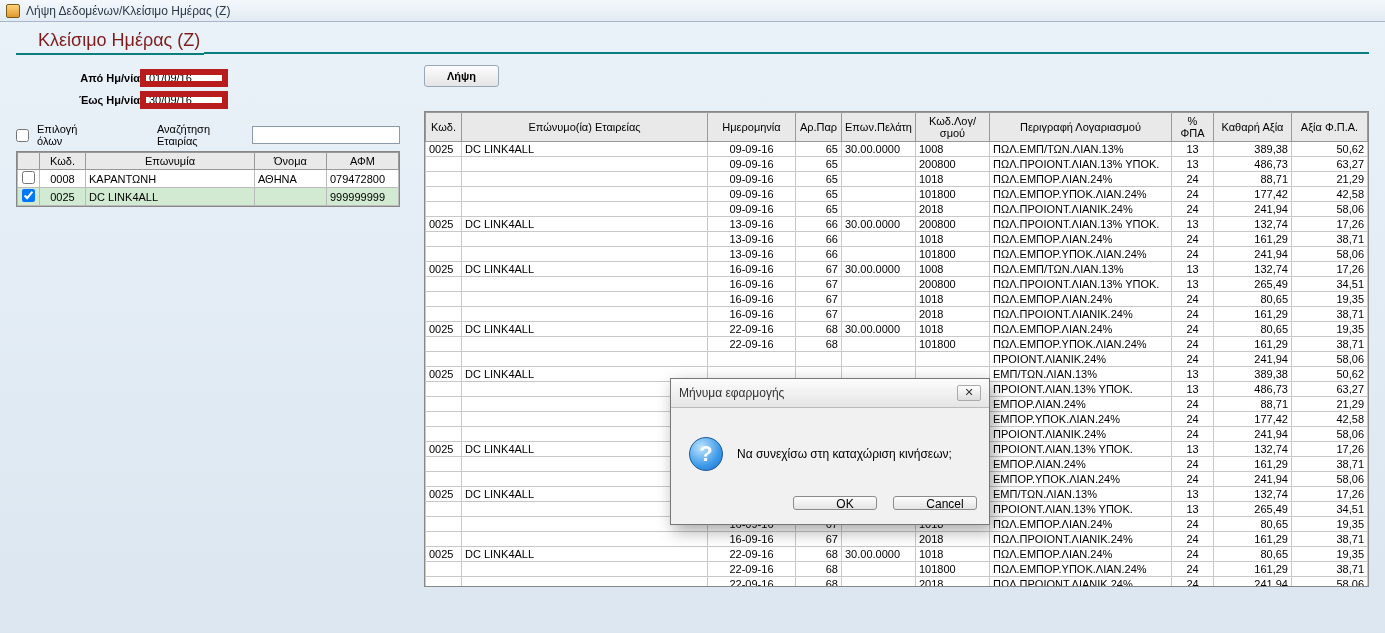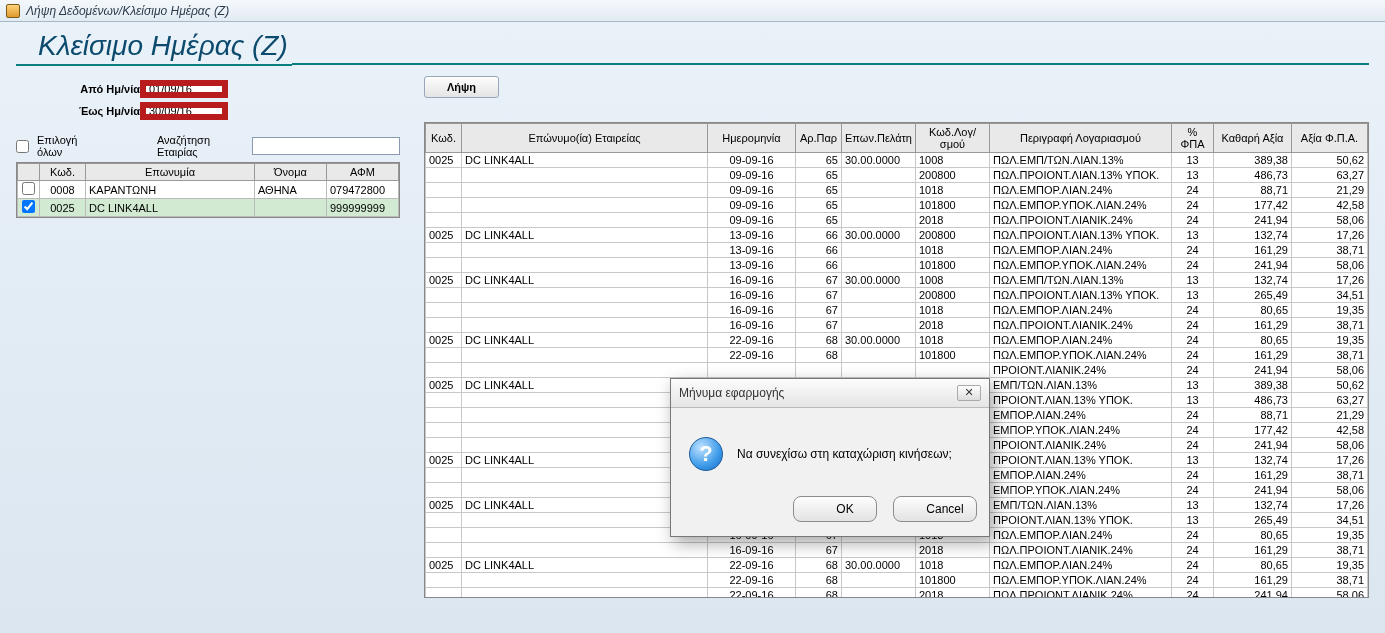--- a/index.html
+++ b/index.html
@@ -13,28 +13,27 @@
     color: #000;
   }
   .titlebar {
     height: 22px;
     background: linear-gradient(#f4f8fc,#e2ebf3);
     border-bottom: 1px solid #a8b8c8;
     display:flex; align-items:center;
     padding: 0 6px;
     font-size: 12px;
     color: #2a3a4a;
-    font-style: italic;
   }
   .titlebar .icon { width:14px; height:14px; margin-right:6px;
     background: linear-gradient(#ffd37a,#e09a2f); border:1px solid #7a5a1a; border-radius:2px;}
   .content { padding: 8px 16px 0 16px; }
   .heading-row { display:flex; align-items:flex-end; gap:0; margin-bottom:10px;}
   .heading {
-    color:#0c4a6e; font-style:italic; font-size:28px;
+    color:#7f1d1d; font-size:18px;
     border-bottom: 2px solid #0a7d7d; padding: 0 4px 2px 22px;
   }
   .heading-line { flex:1; height:2px; background:#0a7d7d; margin-bottom:1px;}
   .top-area { display:flex; gap:24px; align-items:flex-start;}
   .left-col { width: 395px; }
   .right-col { flex:1; }
   .date-row { display:flex; align-items:center; margin:4px 0 4px 42px;}
   .date-row label { width:82px; text-align:right; padding-right:0; font-weight:bold;}
   .date-row input { width:88px; height:18px; border:6px solid #b91c1c; background:#fff; padding:0 3px; font:inherit;}
   .btn {
@@ -75,22 +74,22 @@
     background:linear-gradient(#fff,#ddd); text-align:center; line-height:13px; font-size:11px; cursor:pointer;}
   .modal-body{ display:flex; gap:14px; padding:22px 18px 10px 18px; align-items:center; min-height:80px;}
   .modal-icon{
     width:34px; height:34px; border-radius:50%;
     background: radial-gradient(circle at 35% 30%, #bfe3ff, #3d9ae8 60%, #1b6cc6);
     color:#fff; font-weight:bold; font-size:22px; display:flex; align-items:center; justify-content:center;
     border:1px solid #1b5c9c;
   }
   .modal-buttons{ display:flex; justify-content:flex-end; gap:16px; padding:8px 12px 14px 12px;}
   .modal-buttons button{
-    width:84px; height:26px; border:1px solid #8c8c8c; background:linear-gradient(#fdfdfd,#e3e3e3);
-    border-radius:8px; cursor:pointer; font:inherit;padding-left:20px;
+    width:84px; height:14px; border:1px solid #8c8c8c; background:linear-gradient(#fdfdfd,#e3e3e3);
+    border-radius:3px; cursor:pointer; font:inherit;padding-left:20px;
   }
 </style>
 </head>
 <body>
 
 <div class="titlebar">
   <span class="icon"></span>
   <span>Λήψη Δεδομένων/Κλείσιμο Ημέρας (Ζ)</span>
 </div>
 

